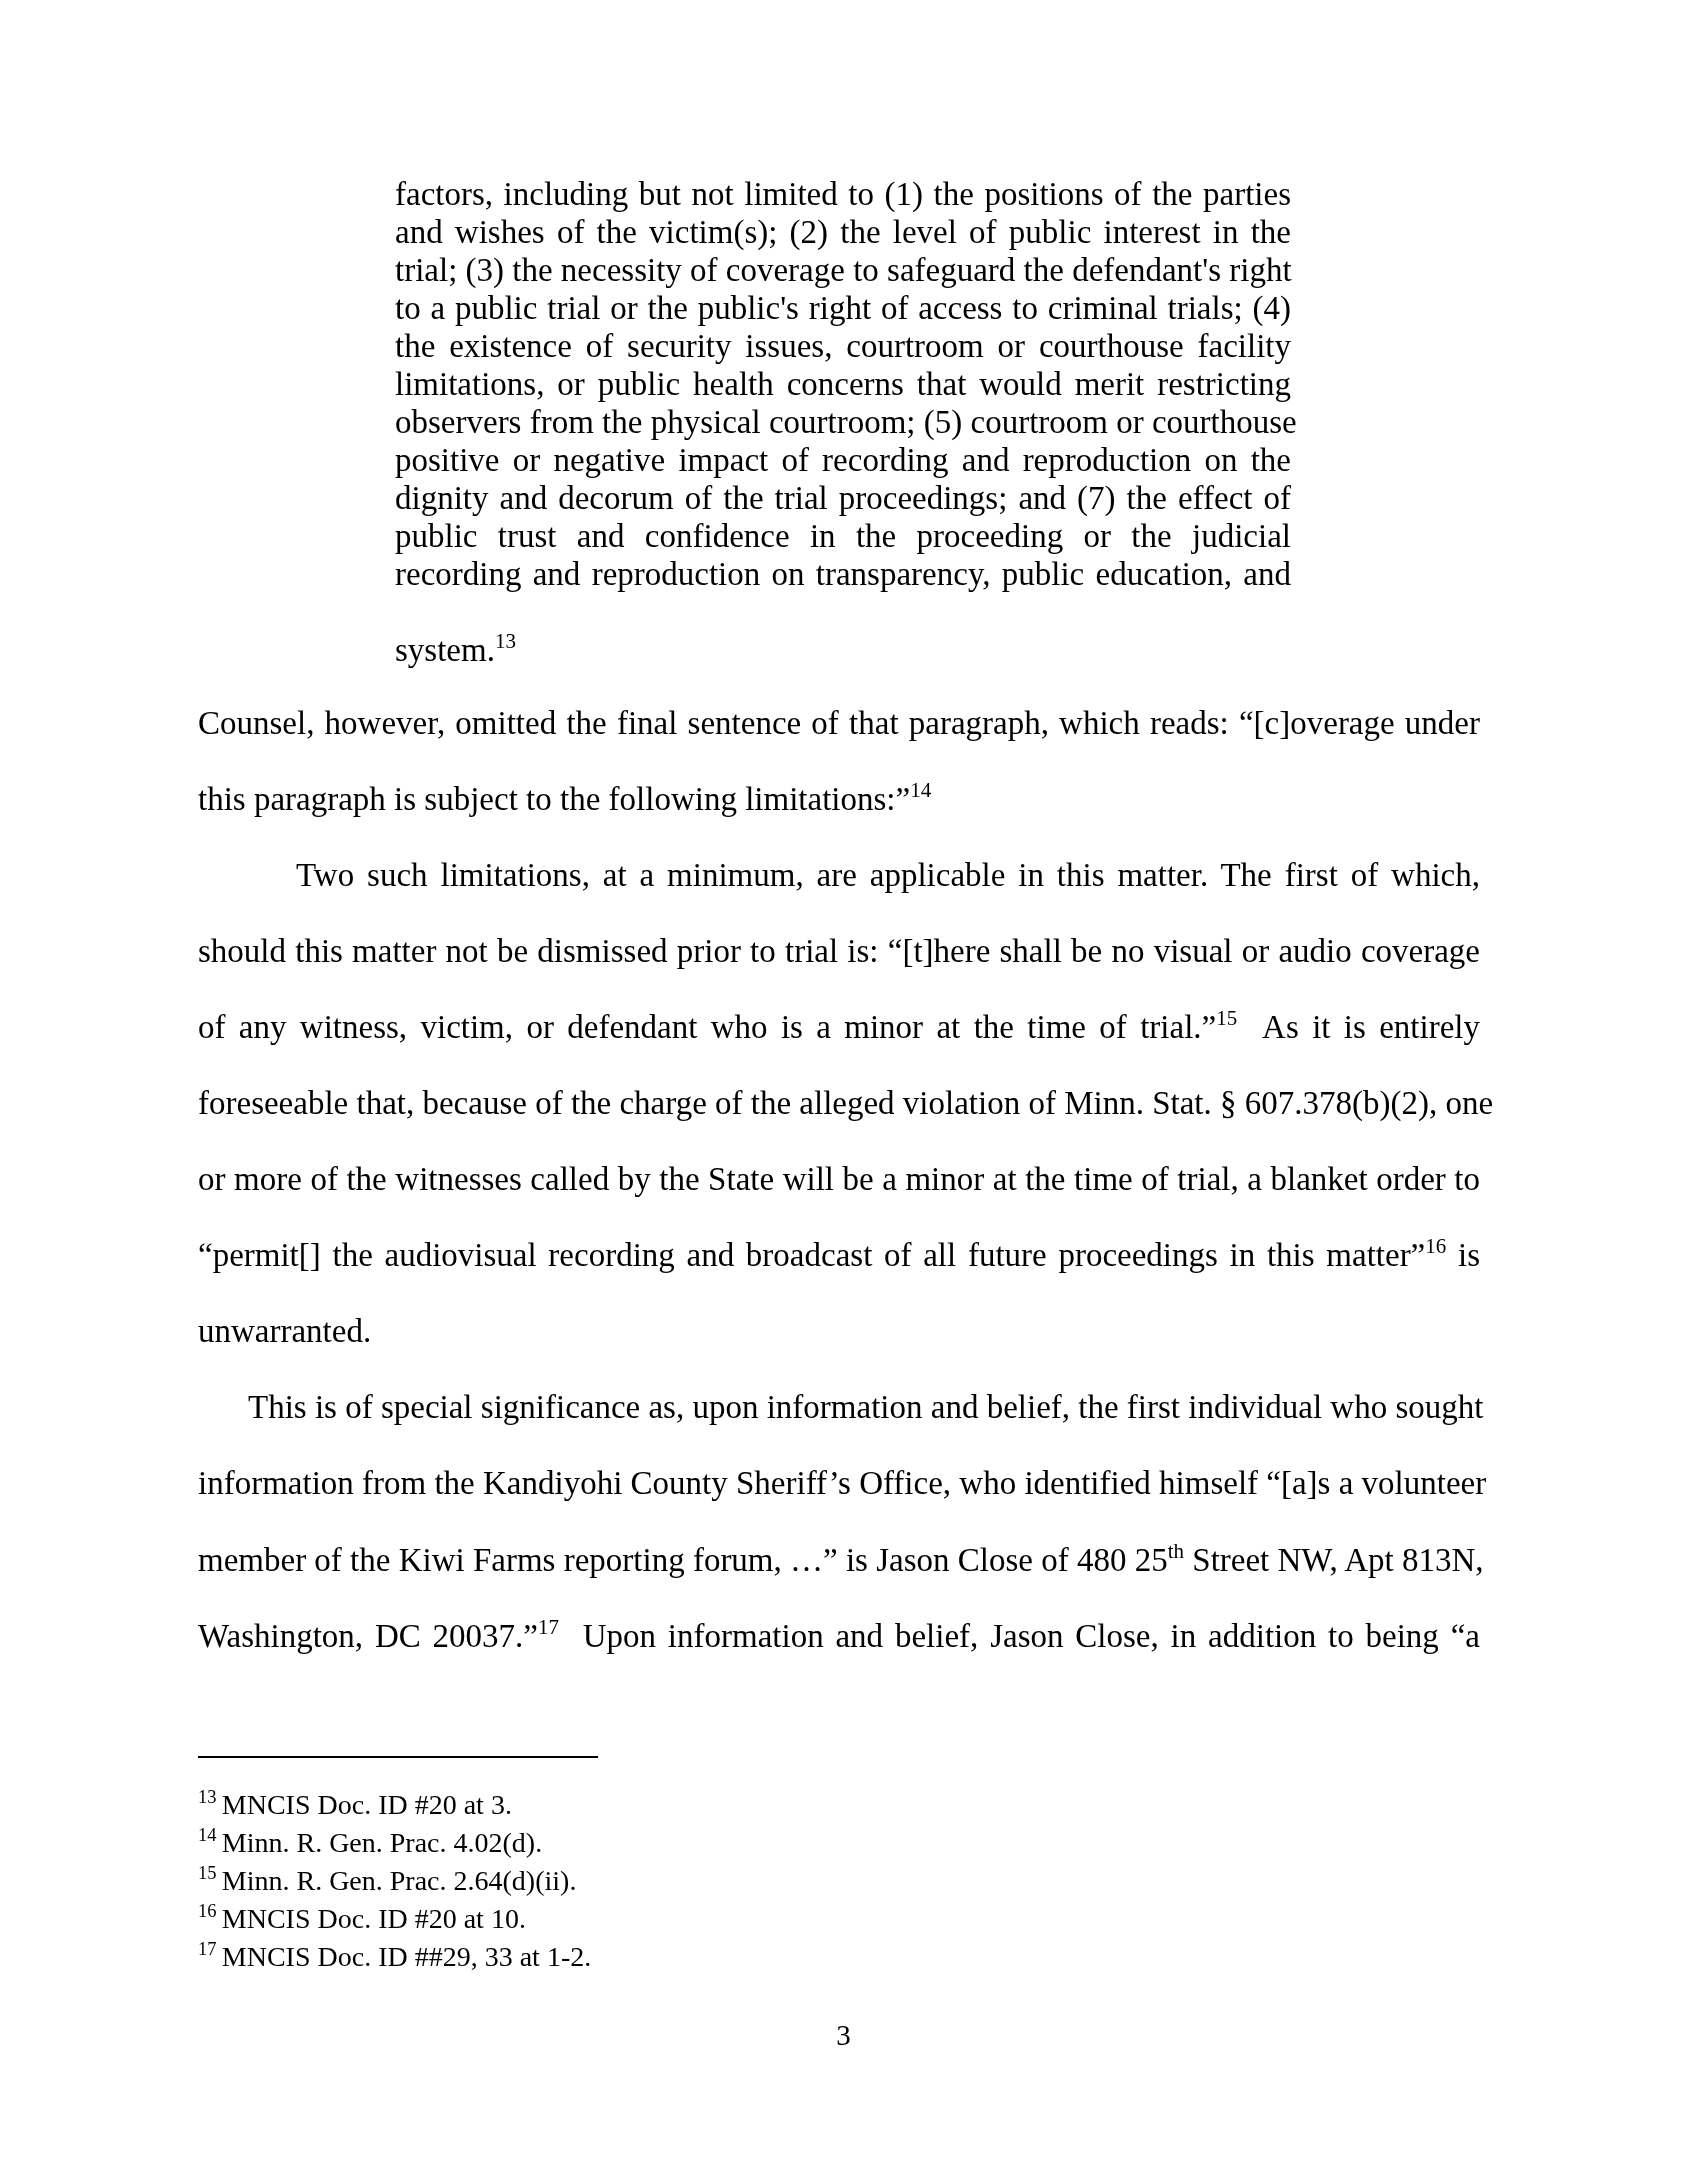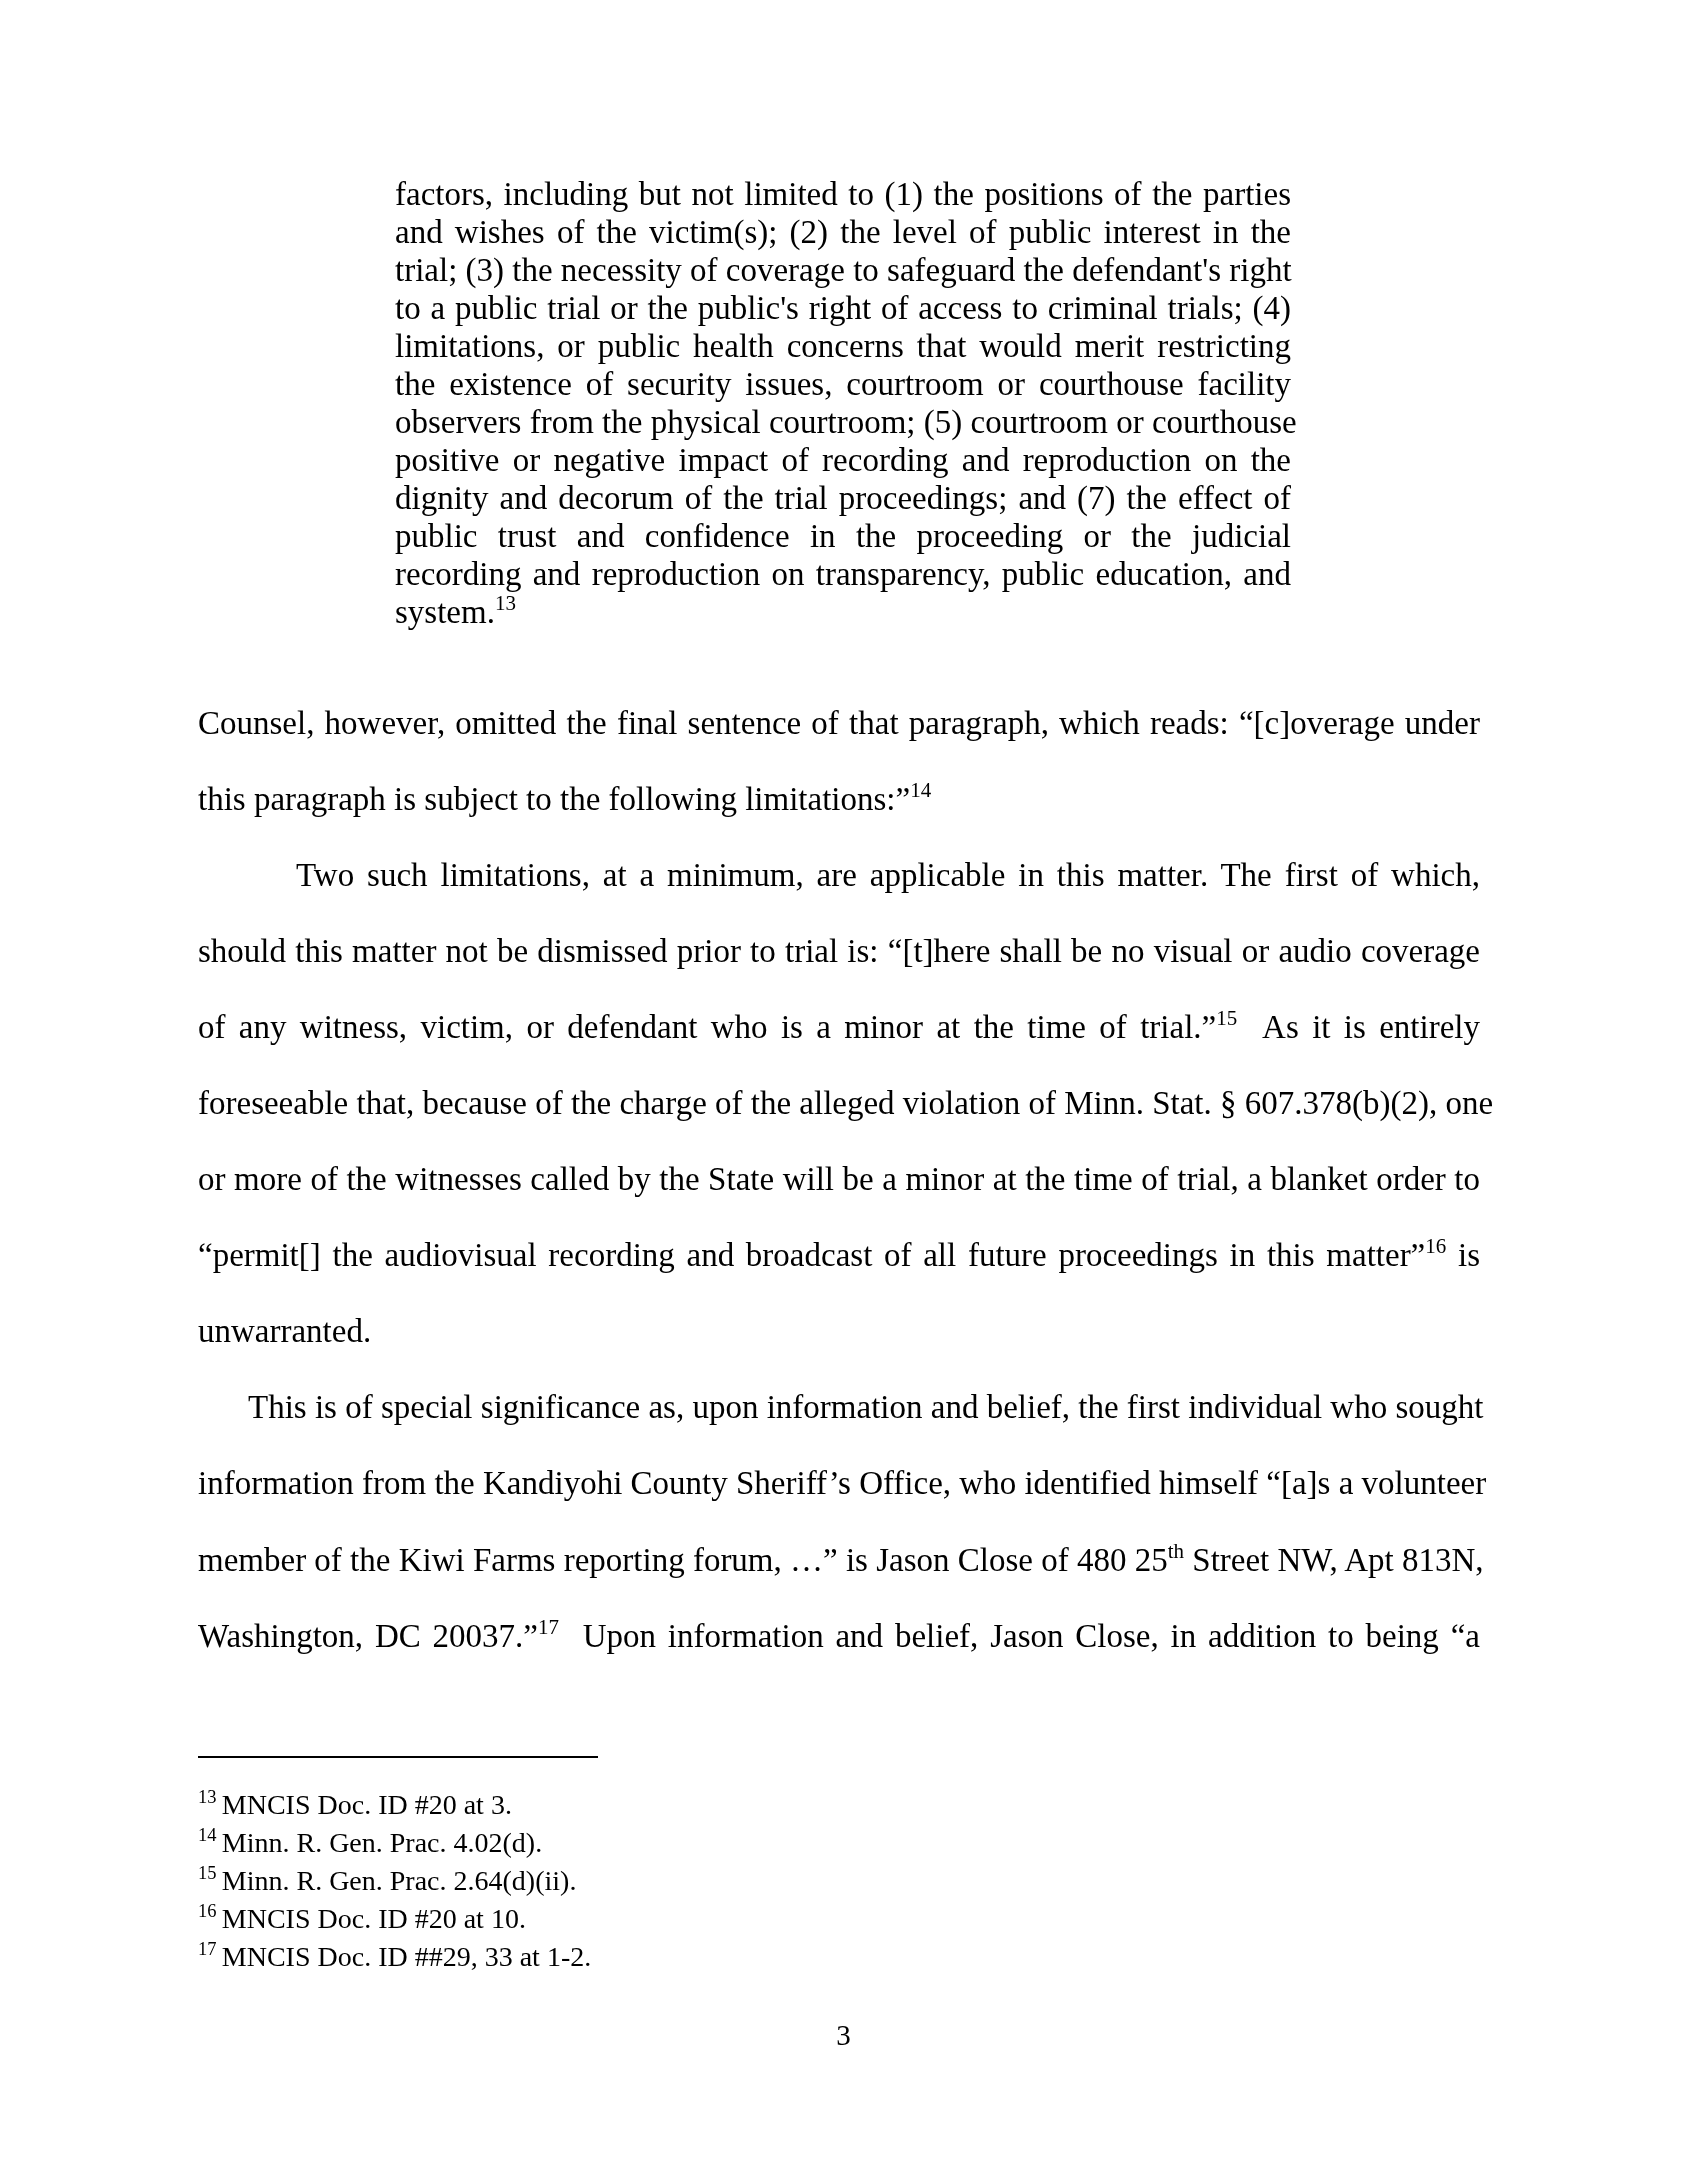--- a/index.html
+++ b/index.html
@@ -32,20 +32,21 @@
       text-align-last: left;
     }
     .blockquote .line {
       display: block;
       text-align: justify;
       text-align-last: justify;
       white-space: nowrap;
     }
     .blockquote .line.last {
       text-align-last: left;
+      margin-top: 38px;
     }
     sup {
       font-size: 21px;
       line-height: 0;
       position: relative;
       vertical-align: baseline;
       top: -13.2px;
     }
     .body-text {
       position: absolute;
@@ -93,22 +94,22 @@
 </head>
 <body>
 
 <div class="page">
 
   <div class="blockquote">
     <span class="line">factors, including but not limited to (1) the positions of the parties</span>
     <span class="line">and wishes of the victim(s); (2) the level of public interest in the</span>
     <span class="line">trial; (3) the necessity of coverage to safeguard the defendant's right</span>
     <span class="line">to a public trial or the public's right of access to criminal trials; (4)</span>
+    <span class="line">the existence of security issues, courtroom or courthouse facility</span>
     <span class="line">limitations, or public health concerns that would merit restricting</span>
-    <span class="line">the existence of security issues, courtroom or courthouse facility</span>
     <span class="line">observers from the physical courtroom; (5) courtroom or courthouse</span>
     <span class="line">positive or negative impact of recording and reproduction on the</span>
     <span class="line">dignity and decorum of the trial proceedings; and (7) the effect of</span>
     <span class="line">public trust and confidence in the proceeding or the judicial</span>
     <span class="line">recording and reproduction on transparency, public education, and</span>
     <span class="line last"><span>system.</span><sup>13</sup></span>
   </div>
 
   <div class="body-text">
 

